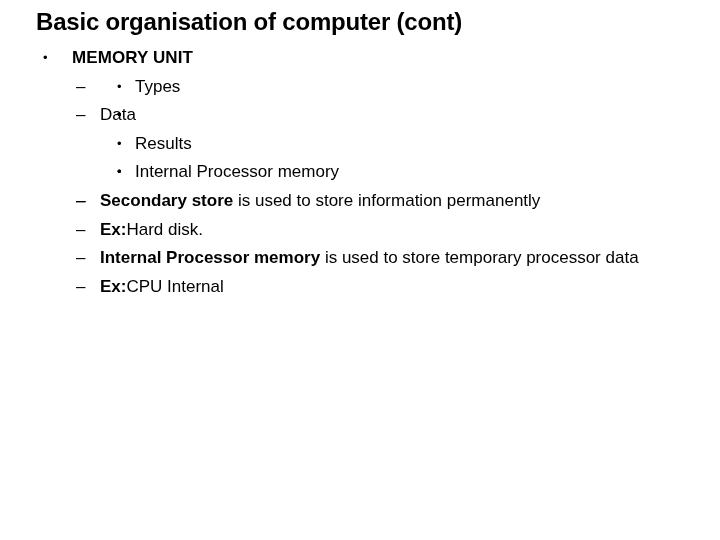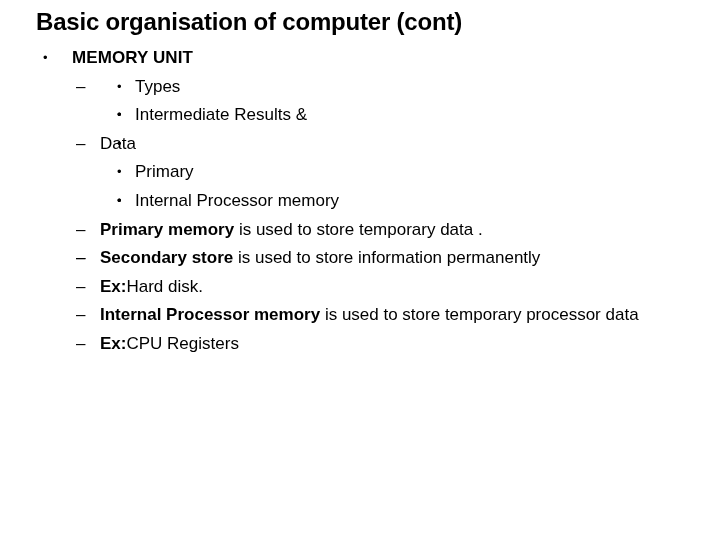--- a/index.html
+++ b/index.html
@@ -91,49 +91,47 @@
       <span class="bullet">•</span>
       <span class="txt">Types</span>
     </div>
 
     <div class="line lvl3">
       <span class="bullet">•</span>
     </div>
 
     <div class="line lvl3">
       <span class="bullet">•</span>
-      <span class="txt">Intermediate Results &amp;</span>
     </div>
 
     <div class="line lvl3">
       <span class="bullet">•</span>
     </div>
 
     <div class="line lvl2">
       <span class="bullet">–</span>
       <span class="txt">Data</span>
     </div>
 
     <div class="line lvl3">
       <span class="bullet">•</span>
-      <span class="txt">Primary</span>
+      <span class="txt">Results</span>
     </div>
 
     <div class="line lvl3">
       <span class="bullet">•</span>
     </div>
 
     <div class="line lvl3">
       <span class="bullet">•</span>
       <span class="txt">Internal Processor memory</span>
     </div>
 
     <div class="line lvl2">
       <span class="bullet">–</span>
-      <span class="txt"><span class="b">Primary memory</span><span> is used to store temporary data .</span></span>
     </div>
 
     <div class="line lvl2">
       <span class="bullet">–</span>
     </div>
 
     <div class="line lvl2">
       <span class="bullet">–</span>
       <span class="txt"><span class="b">Secondary store</span><span> is used to store information permanently</span></span>
     </div>
@@ -143,17 +141,17 @@
       <span class="txt"><span class="b">Ex:</span><span>Hard disk.</span></span>
     </div>
 
     <div class="line lvl2 wrap">
       <span class="bullet">–</span>
       <span class="txt"><span class="b">Internal Processor memory</span><span> is used to store temporary processor data</span></span>
     </div>
 
     <div class="line lvl2">
       <span class="bullet">–</span>
-      <span class="txt"><span class="b">Ex:</span><span>CPU Registers</span></span>
+      <span class="txt"><span class="b">Ex:</span><span>CPU Internal</span></span>
     </div>
 
   </div>
 </div>
 
 </body></html>

